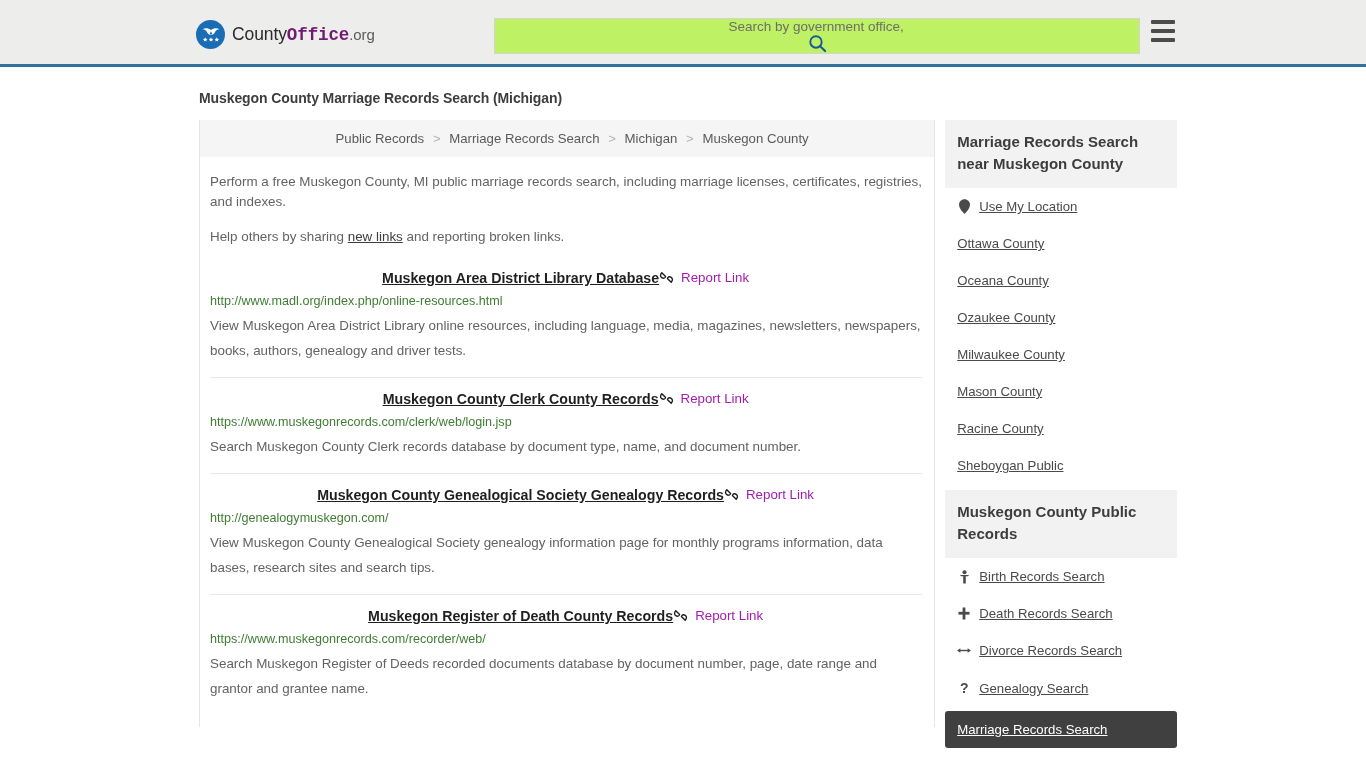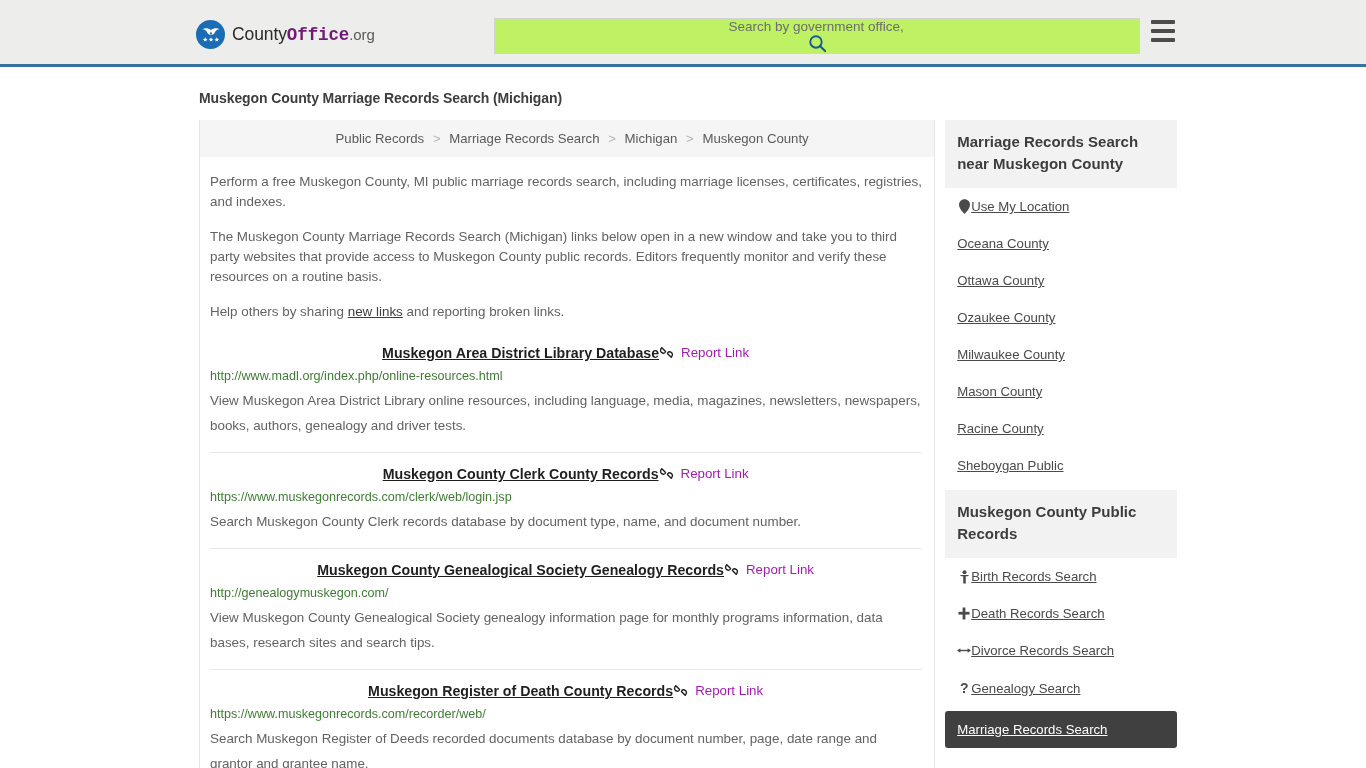--- a/index.html
+++ b/index.html
@@ -223,21 +223,21 @@
     padding: 11px 12px 13px 12px;
     font-size: 15px;
     font-weight: 700;
     color: #3d3d3d;
     line-height: 22px;
   }
   .side-list { padding: 0; margin: 0; list-style: none; }
   .side-list li {
     display: flex;
     align-items: center;
-    gap: 0;
+    gap: 8px;
     padding: 11px 0 11px 12px;
     font-size: 13.2px;
   }
   .side-list li a {
     color: #4a4a4a;
     text-decoration: underline;
     cursor: pointer;
     font-size: 13.2px;
   }
   .side-list li .ic {
@@ -310,21 +310,20 @@
           <span class="sep">&gt;</span>
           <a>Marriage Records Search</a>
           <span class="sep">&gt;</span>
           <a>Michigan</a>
           <span class="sep">&gt;</span>
           <span class="current">Muskegon County</span>
         </div>
 
         <div class="intro">
           <p>Perform a free Muskegon County, MI public marriage records search, including marriage licenses, certificates, registries, and indexes.</p>
-          <p>The Muskegon County Marriage Records Search (Michigan) links below open in a new window and take you to third party websites that provide access to Muskegon County public records. Editors frequently monitor and verify these resources on a routine basis.</p>
           <p><span>Help others by sharing </span><a>new links</a><span> and reporting broken links.</span></p>
         </div>
 
         <div class="results">
 
           <div class="result">
             <div class="result-head">
               <a class="result-title">Muskegon Area District Library Database</a>
               <span class="report-link">
                 <svg class="unlink-icon" width="15" height="15" viewBox="0 0 16 16">
@@ -399,24 +398,24 @@
           <ul class="side-list">
             <li>
               <span class="ic">
                 <svg width="11" height="15" viewBox="0 0 12 16">
                   <path d="M6 0 C2.7 0 0 2.7 0 6 C0 10.5 6 16 6 16 C6 16 12 10.5 12 6 C12 2.7 9.3 0 6 0 Z" fill="#4a4a4a"></path>
                 </svg>
               </span>
               <a>Use My Location</a>
             </li>
             <li class="plain">
+              <a>Ottawa County</a>
+            </li>
+            <li class="plain">
               <a>Oceana County</a>
-            </li>
-            <li class="plain">
-              <a>Ottawa County</a>
             </li>
             <li class="plain">
               <a>Ozaukee County</a>
             </li>
             <li class="plain">
               <a>Milwaukee County</a>
             </li>
             <li class="plain">
               <a>Mason County</a>
             </li>

